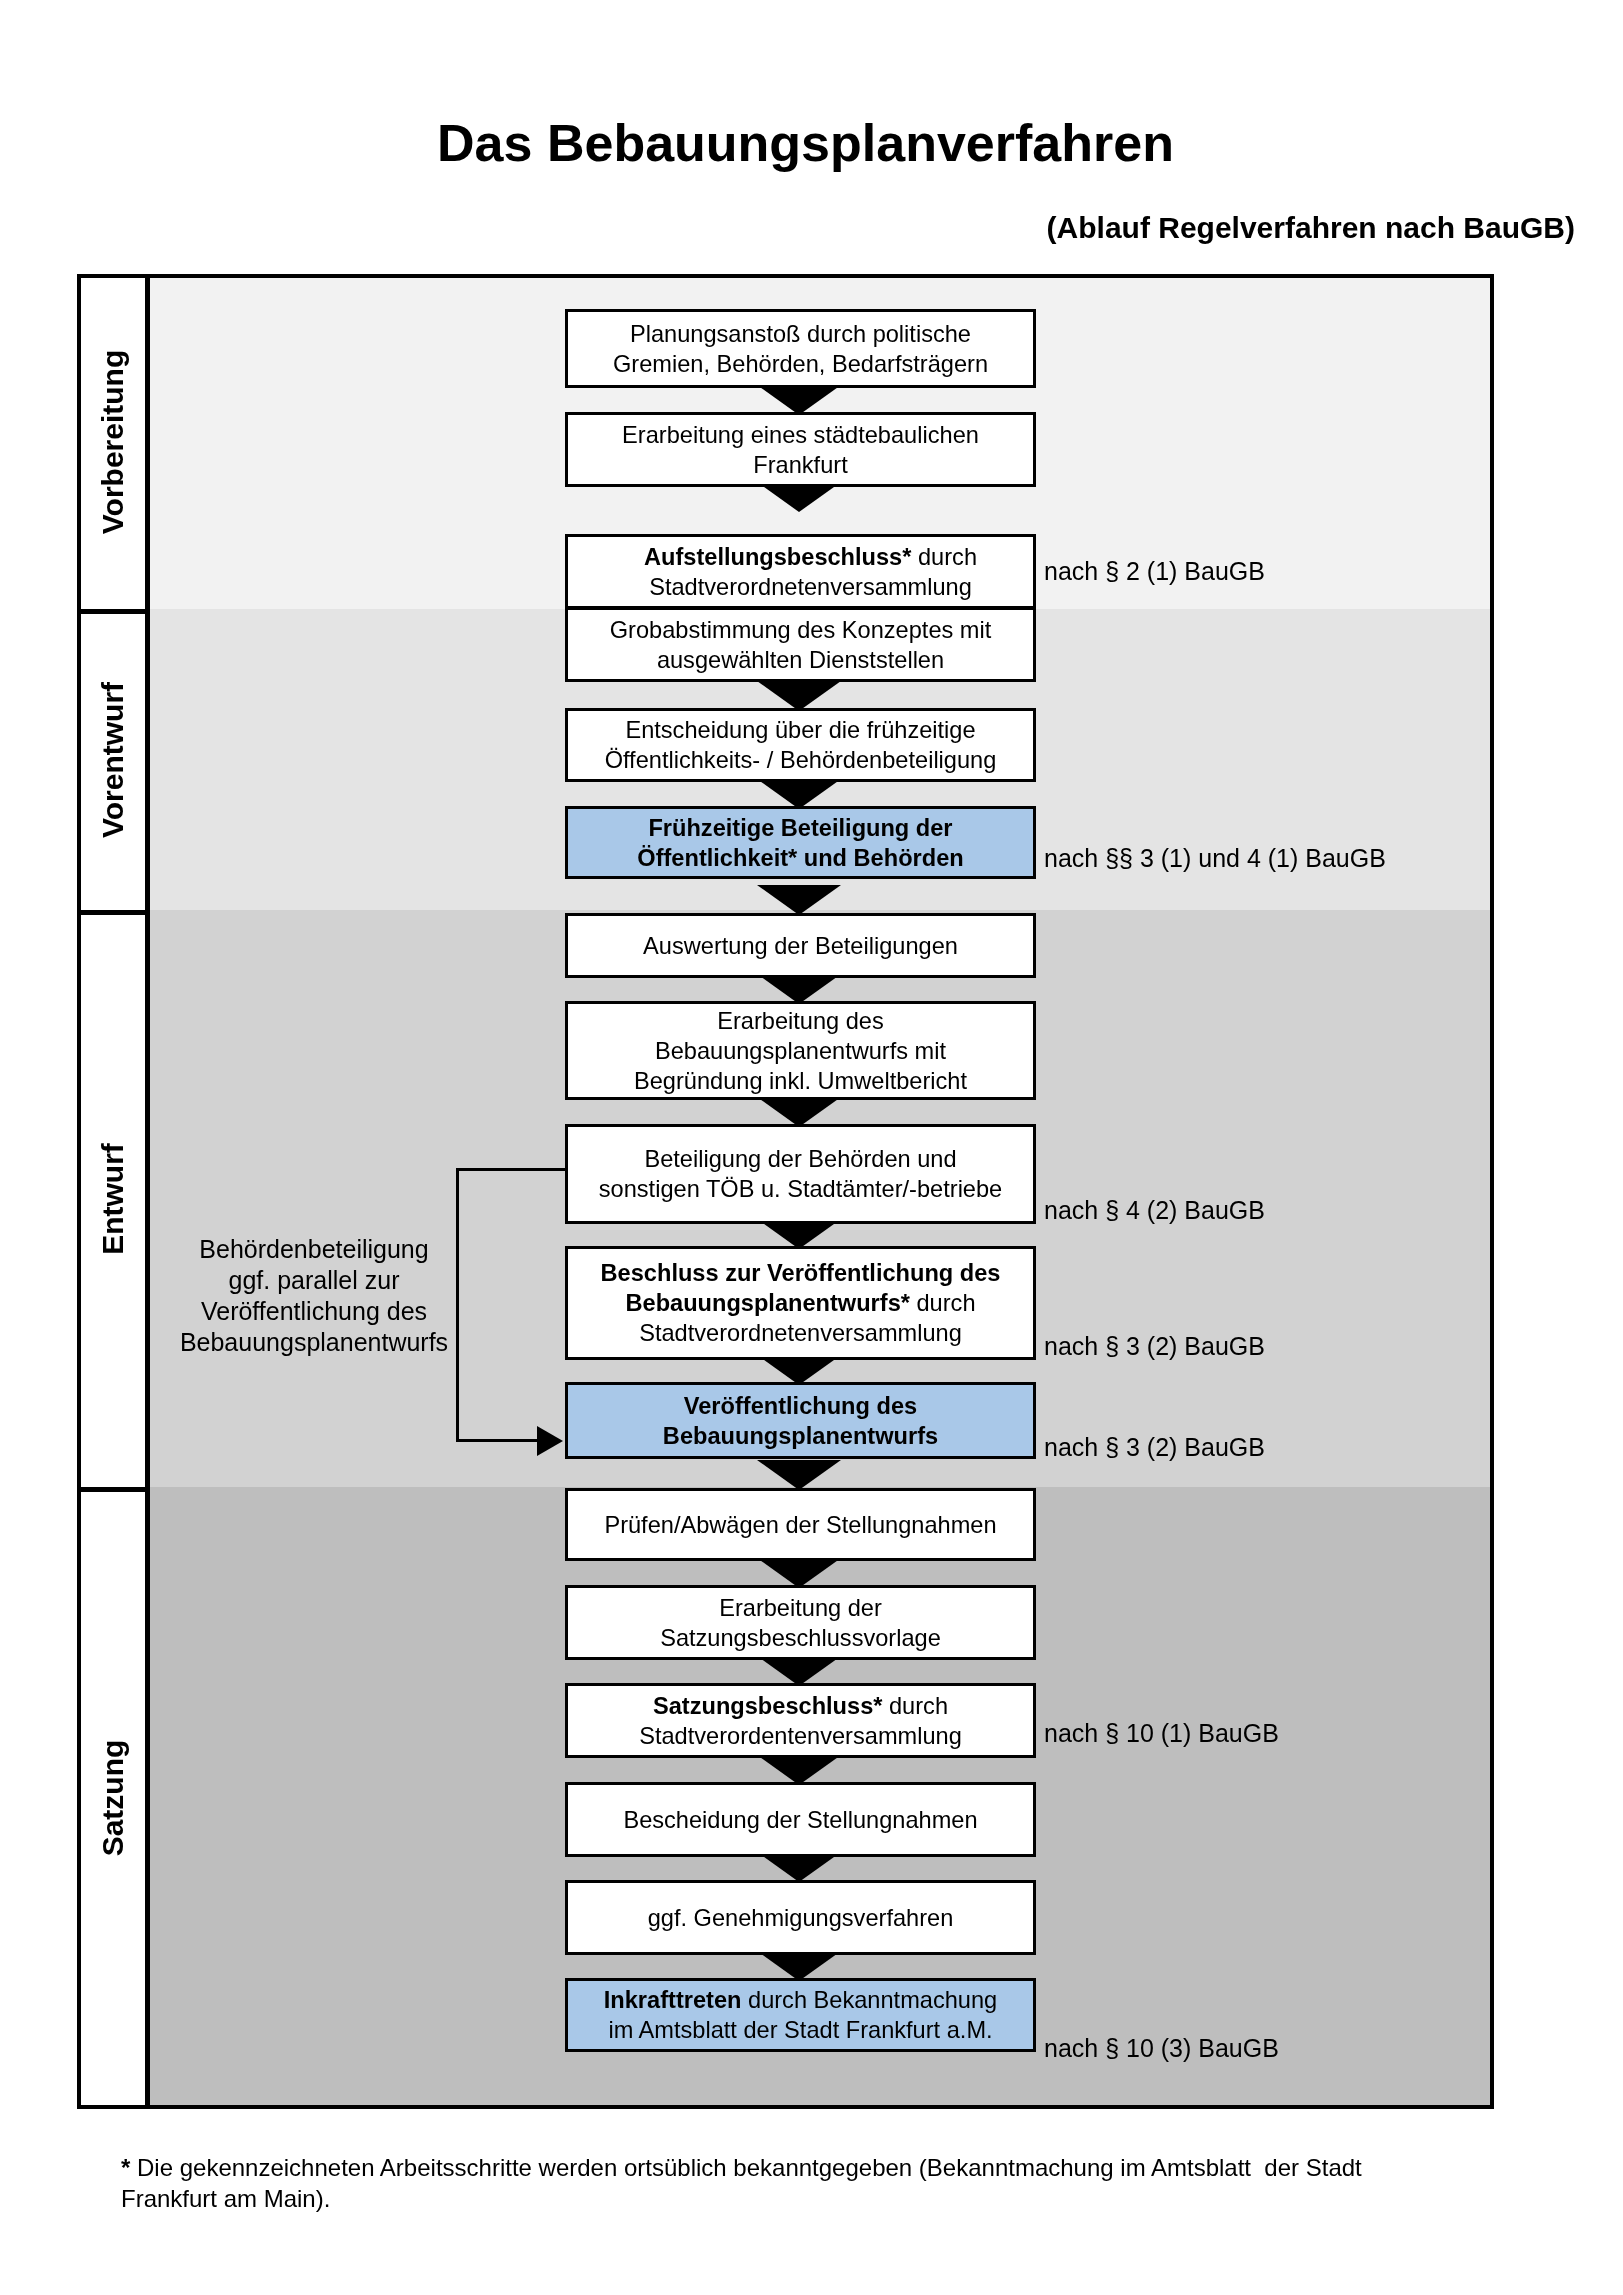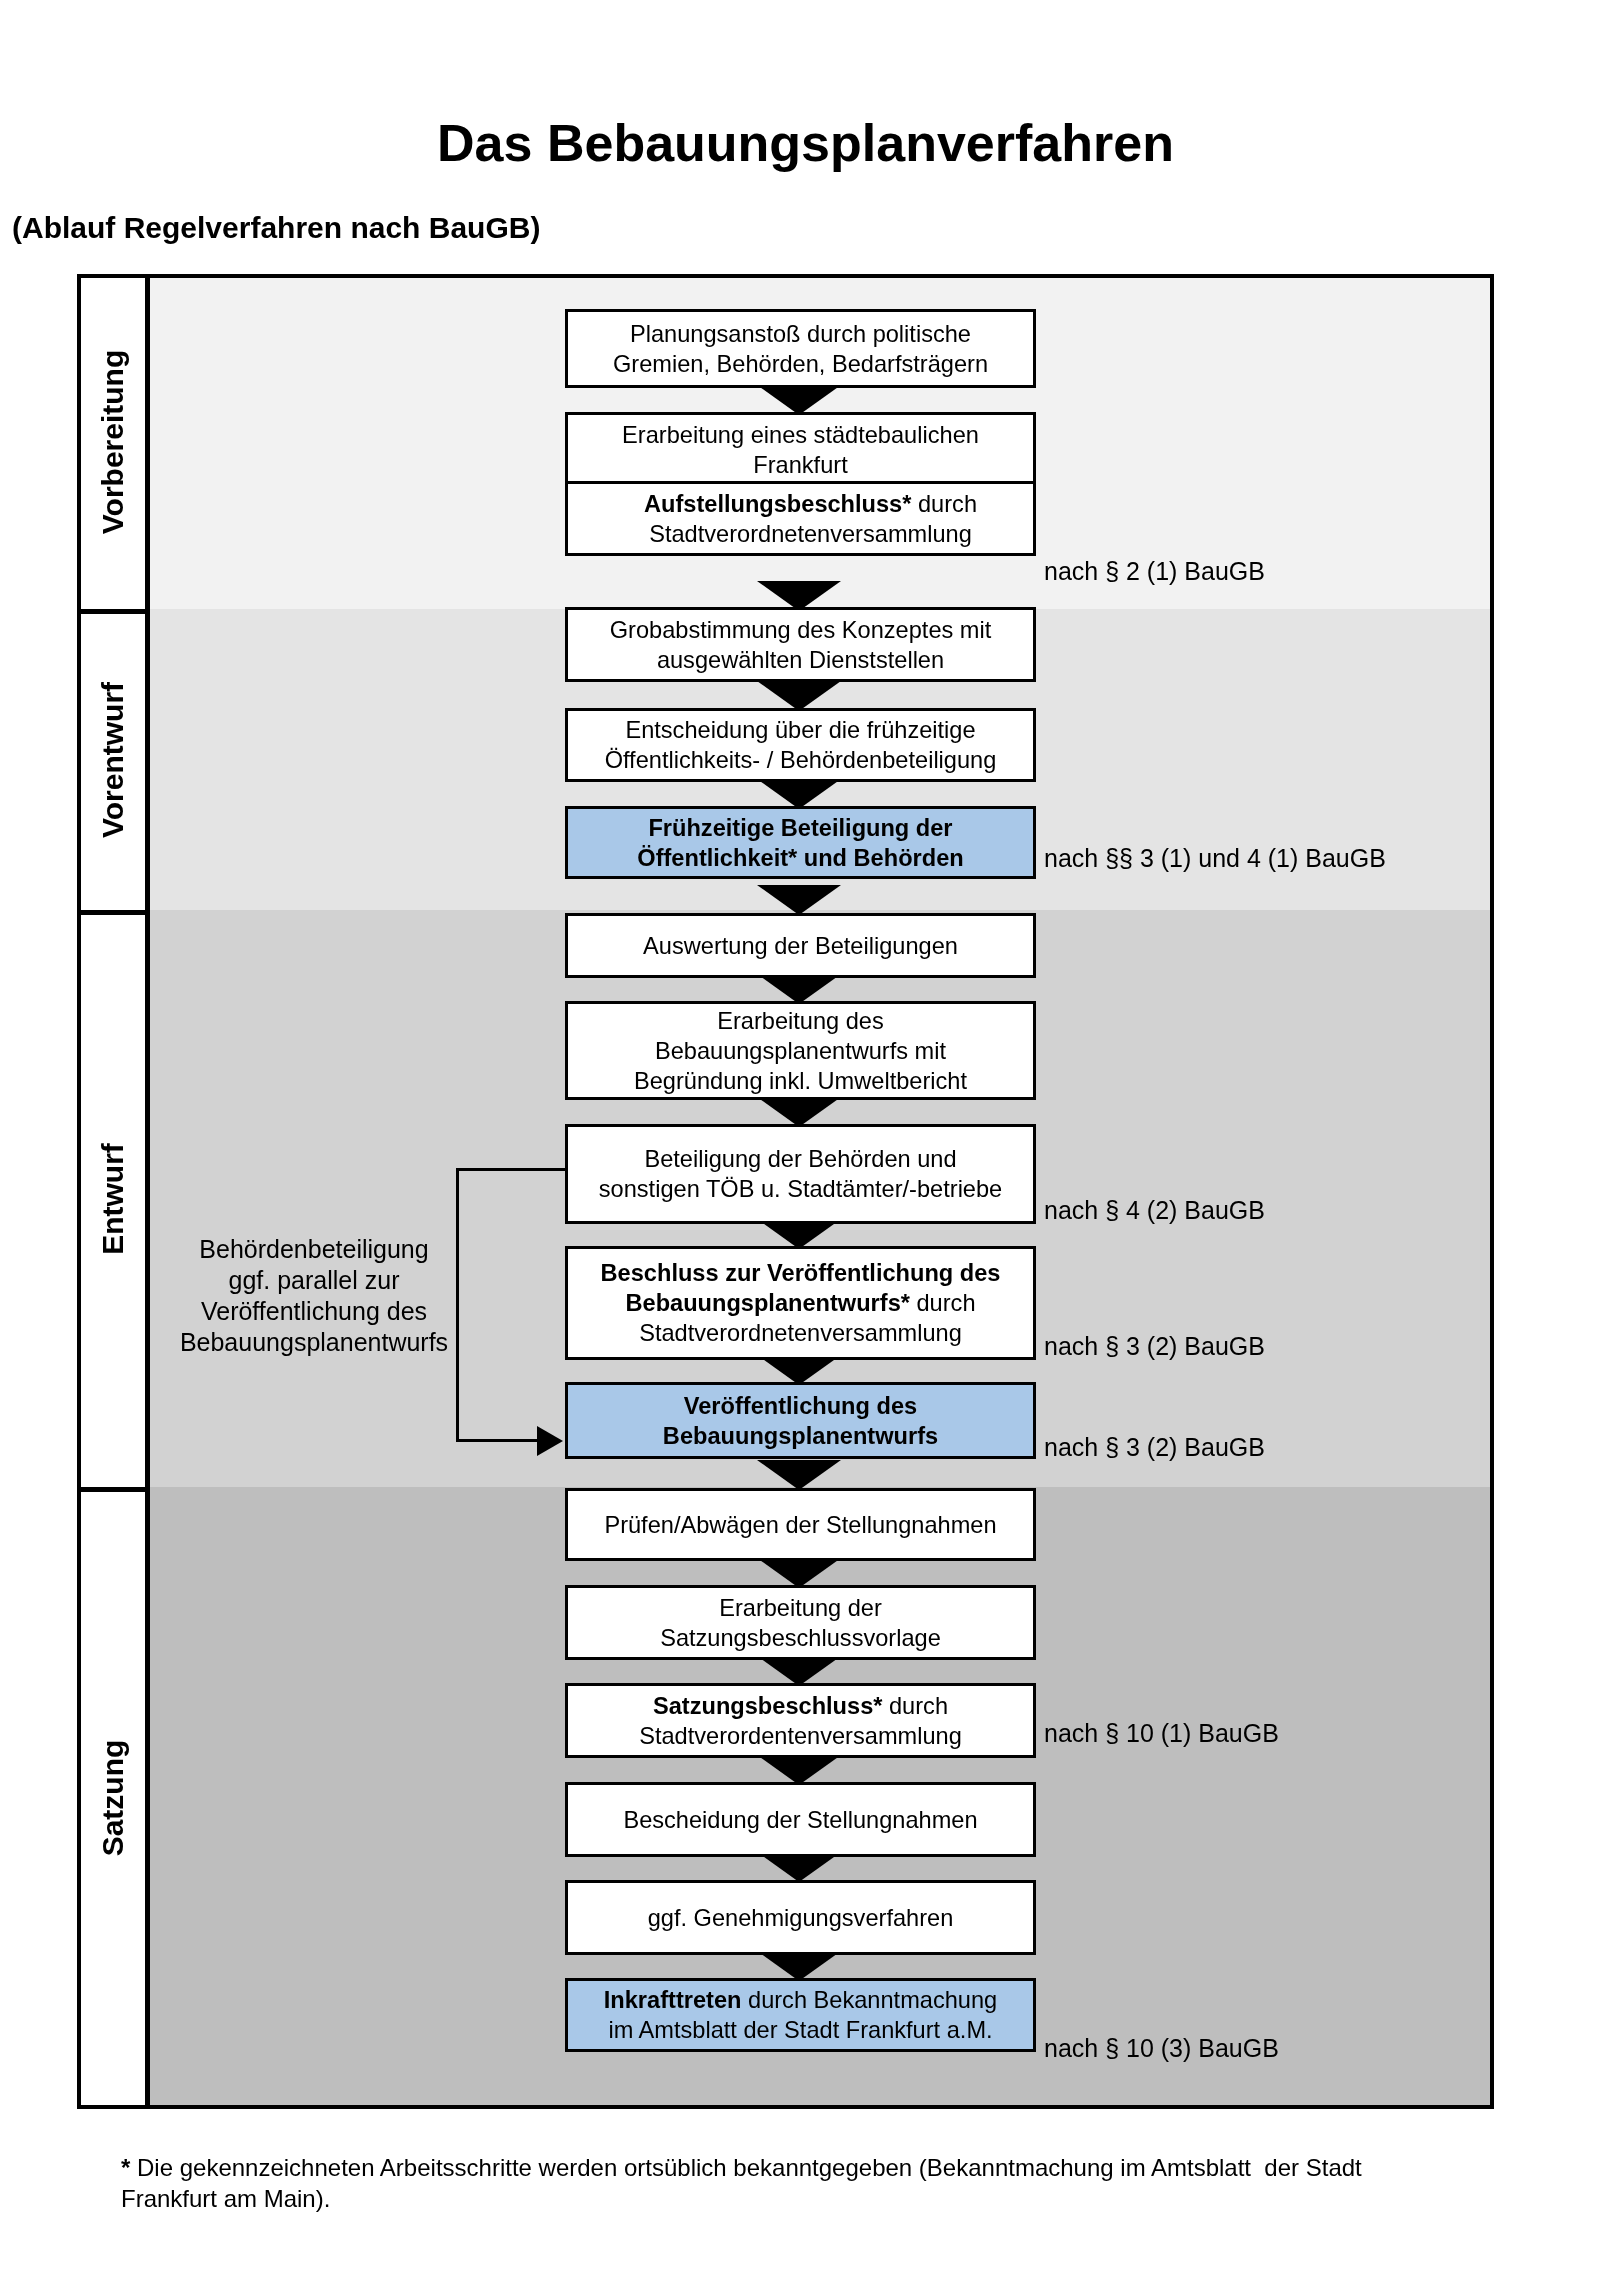--- a/index.html
+++ b/index.html
@@ -1,21 +1,21 @@
 <!DOCTYPE html>
 <html style="font-size:10.5px"><head>
 <meta charset="utf-8">
 <style>
   html,body{margin:0;padding:0;background:#ffffff;}
   #page{position:relative;width:1623px;height:2295px;background:#ffffff;
         font-family:"Liberation Sans","DejaVu Sans",sans-serif;color:#000;overflow:hidden;}
 
   .page-title{position:absolute;left:0;top:113px;width:1571px;text-align:center;
               font-size:52px;font-weight:bold;letter-spacing:0;padding-left:20px;}
-  .page-subtitle{position:absolute;left:12px;top:211px;width:1571px;text-align:left;
+  .page-subtitle{position:absolute;left:4px;top:211px;width:1571px;text-align:right;
                  font-size:30px;font-weight:bold;}
 
   
   .secbg{position:absolute;left:147px;width:1347px;z-index:0;}
 
   
   .frame{position:absolute;left:77px;top:274px;width:1417px;height:1835px;
          border:4.6px solid #000;box-sizing:border-box;z-index:5;pointer-events:none;}
 
   
@@ -84,21 +84,21 @@
   <div class="labeldiv" style="top:1487px;"></div>
 
   <div class="flow-box" style="top:309px;height:79px;">
       <div><span>Planungsanstoß durch politische</span></div>
       <div><span>Gremien, Behörden, Bedarfsträgern</span></div>
     </div>
   <div class="flow-box" style="top:412px;height:75px;">
       <div><span>Erarbeitung eines städtebaulichen</span></div>
       <div><span>Frankfurt</span></div>
     </div>
-  <div class="flow-box" style="top:481px;height:75px;padding-left:20px;">
+  <div class="flow-box" style="top:534px;height:75px;padding-left:20px;">
       <div><span class="b">Aufstellungsbeschluss*</span><span> durch</span></div>
       <div><span>Stadtverordnetenversammlung</span></div>
     </div>
   <div class="flow-box" style="top:607px;height:75px;">
       <div><span>Grobabstimmung des Konzeptes mit</span></div>
       <div><span>ausgewählten Dienststellen</span></div>
     </div>
   <div class="flow-box" style="top:708px;height:74px;">
       <div><span>Entscheidung über die frühzeitige</span></div>
       <div><span>Öffentlichkeits- / Behördenbeteiligung</span></div>

